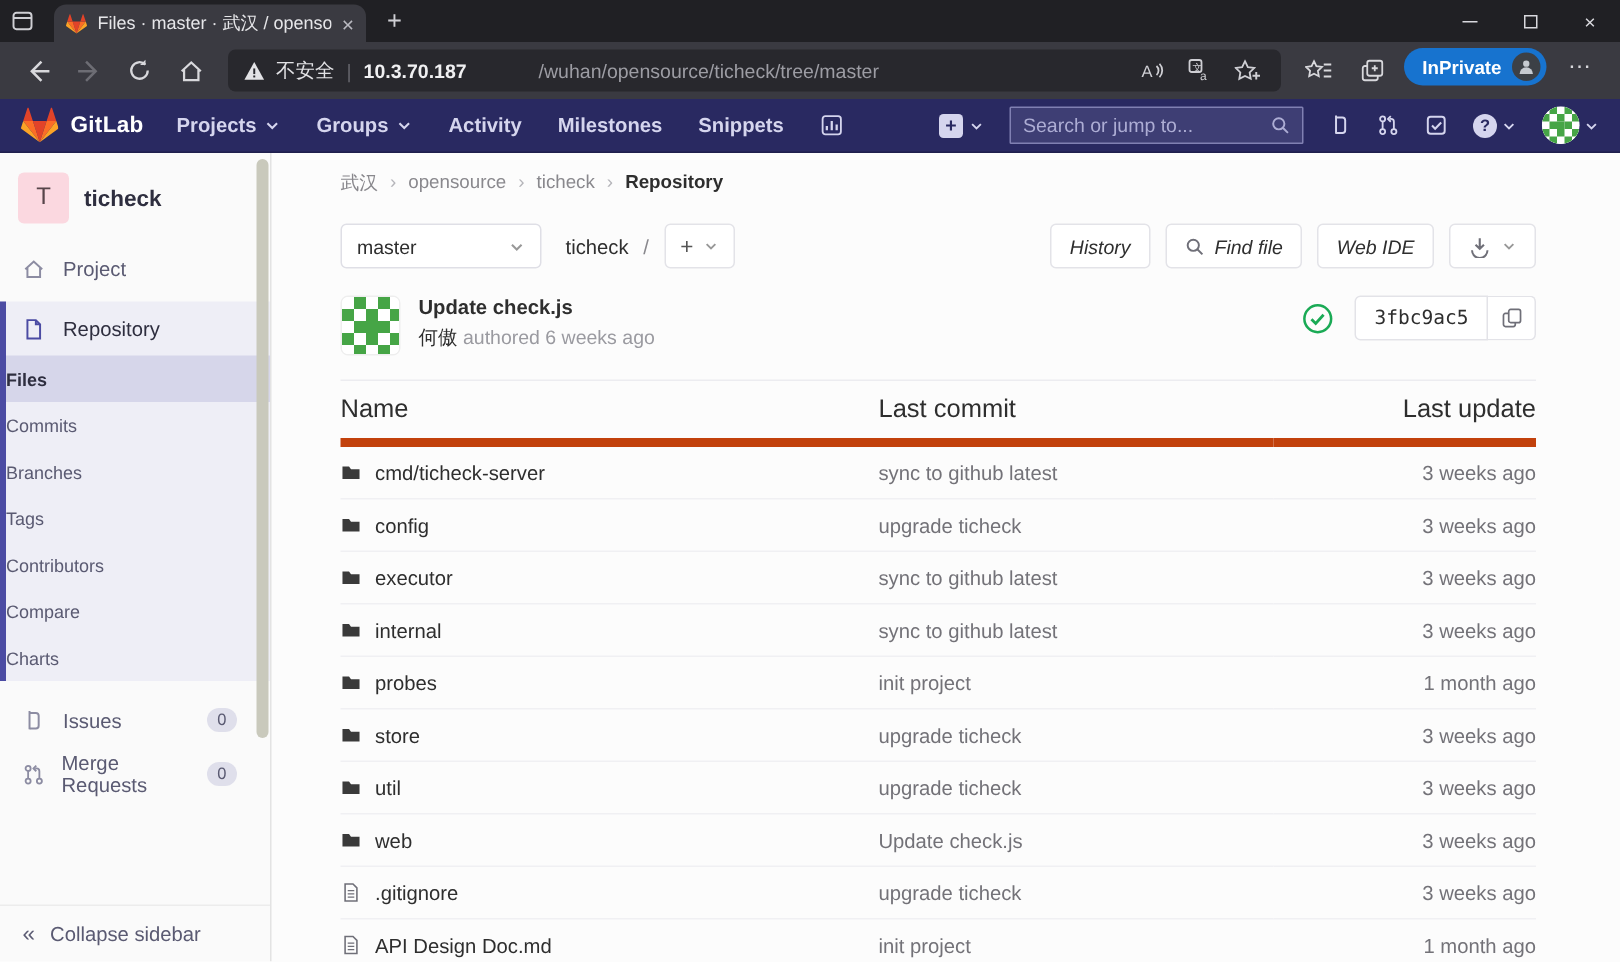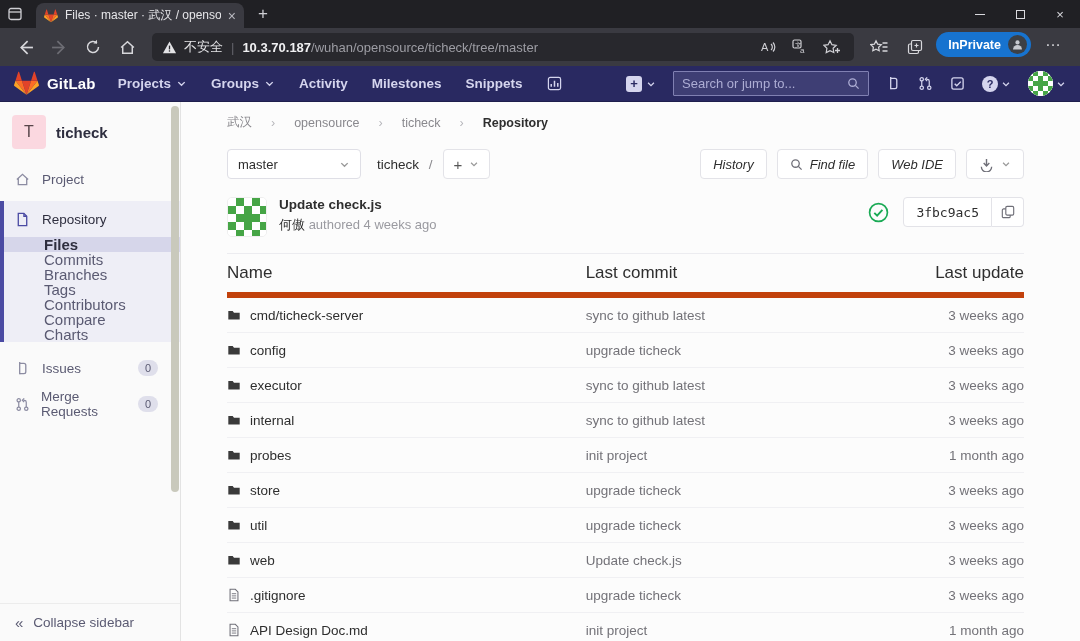--- a/index.html
+++ b/index.html
@@ -20,21 +20,21 @@
   .maximize-box { width:9px; height:9px; border:1px solid #d9d9de; }
 
   .toolbar { height:38px; background:#3a3a41; display:flex; align-items:center; padding:0 10px; gap:4px; }
   .nav-ic { width:30px; height:30px; display:flex; align-items:center; justify-content:center; color:#d8d8dc; }
   .nav-ic.disabled { color:#6d6d74; }
   .omnibox { flex:1; height:28px; background:#28282d; border-radius:5px; display:flex; align-items:center; padding:0 10px; margin:0 6px; gap:8px; color:#d6d6da; }
   .sec-chip { display:flex; align-items:center; gap:7px; font-size:13px; color:#e3e3e6; }
   .omni-divider { color:#64646b; font-size:13px; }
   .url { flex:1; font-size:13px; white-space:nowrap; overflow:hidden; }
   .url .host { color:#f0f0f2; font-weight:bold; }
-  .url .path { color:#9d9da4; }
+  .url .path { color:#9d9da4;margin-left:48px; }
   .omni-ic { width:24px; height:24px; display:flex; align-items:center; justify-content:center; color:#cfcfd4; }
   .tb-right { display:flex; align-items:flex-start; gap:6px; }
   .inprivate { height:25px; background:#1773cf; border-radius:13px; display:flex; align-items:center; gap:7px; padding:0 4px 0 12px; }
   .inprivate span { color:#fff; font-size:12.5px; font-weight:bold; }
   .inprivate .avatar-mini { width:19px; height:19px; border-radius:50%; background:#3c4046; display:flex; align-items:center; justify-content:center; color:#c6cad0; }
   .dots { color:#d8d8dc; font-size:16px; letter-spacing:1px; padding:0 8px; }
 
   
   .gl-navbar { height:36px; background:#292961; display:flex; align-items:center; padding:0 14px; gap:0; border-bottom:1px solid #1f1f4d; }
   .gl-brand { display:flex; align-items:center; gap:8px; margin-right:22px; }
@@ -54,30 +54,30 @@
   .app { display:flex; height:539px; }
   .sidebar { width:181px; background:#fafafa; border-right:1px solid #e3e3e3; position:relative; flex-shrink:0; }
   .proj-head { display:flex; align-items:center; gap:10px; padding:13px 12px 12px; }
   .proj-avatar { width:34px; height:34px; border-radius:4px; background:#fbd8e0; color:#57454a; font-size:16px; display:flex; align-items:center; justify-content:center; }
   .proj-name { font-size:15px; font-weight:600; color:#2e2e3f; }
   .sb-item { height:36px; display:flex; align-items:center; gap:11px; padding:0 15px; color:#5a5a72; font-size:13.5px; }
   .sb-item .ic { width:16px; color:#8c8ca2; display:flex; }
   .repo-section { background:#eeeef6; border-left:4px solid #4b4ba3; margin-top:4px; }
   .repo-section .sb-item { padding-left:11px; color:#2e2e3f; font-weight:500; }
   .repo-section .sb-item .ic { color:#4b4ba3; }
-  .sb-sub { height:15px; display:flex; align-items:center; padding-left:40px; color:#5a5a72; font-size:15px; }
+  .sb-sub { height:31px; display:flex; align-items:center; color:#5a5a72; font-size:12px; }
   .sb-sub.active { background:#d6d6ea; color:#2e2e3f; font-weight:bold; }
   .sb-group { margin-top:8px; }
   .badge { margin-left:auto; background:#dfdfeb; color:#5a5a72; font-size:11px; border-radius:9px; padding:2px 7px; }
   .collapse-row { position:absolute; bottom:0; left:0; width:180px; height:38px; border-top:1px solid #ececec; display:flex; align-items:center; gap:10px; padding:0 15px; color:#5a5a72; font-size:13.5px; background:#fafafa; }
   .sb-scrollbar { position:absolute; top:4px; right:1px; width:8px; height:386px; background:#c9c9bc; border-radius:4px; }
 
   
   .content { flex:1; background:#fcfcfc; padding:12px 56px 0 46px; overflow:hidden; }
-  .breadcrumb { display:flex; align-items:center; font-size:12.5px; color:#89888d; gap:19px; }
+  .breadcrumb { display:flex; align-items:flex-start; font-size:12.5px; color:#89888d; gap:8px; }
   .crumb { color:#89888d; }
   .crumb-sep { color:#b5b5ba; }
   .crumb.last { color:#2e2e2e; font-weight:bold; }
 
   .tree-controls { margin-top:18px; display:flex; align-items:center; }
   .branch-select { width:134px; height:30px; border:1px solid #dfdfe6; border-radius:4px; background:#fff; display:flex; align-items:center; padding:0 10px; font-size:13px; color:#2e2e2e; }
   .branch-select .car { margin-left:auto; color:#999; }
   .tree-path { margin-left:16px; font-size:13.5px; color:#2e2e2e; }
   .tree-path .sl { color:#89888d; margin-left:6px; }
   .add-btn { margin-left:10px; height:30px; border:1px solid #e3e3e8; border-radius:4px; background:#fff; display:flex; align-items:center; gap:7px; padding:0 10px; color:#555; }
@@ -538,21 +538,21 @@
     <div class="commit-panel">
       <div class="identicon">
           <svg width="40" height="40">
             <use href="#i-identicon"></use>
           </svg>
         </div>
       <div>
         <div class="commit-title">Update check.js</div>
         <div class="commit-meta">
           <span class="author">何傲</span>
-          <span>authored 4 weeks ago</span>
+          <span>authored 6 weeks ago</span>
         </div>
       </div>
       <div class="cp-right">
         <svg width="21" height="21">
             <use href="#i-check"></use>
           </svg>
         <div class="sha-group">
           <div class="sha-box">3fbc9ac5</div>
           <div class="copy-btn">
               <svg width="14" height="14">

